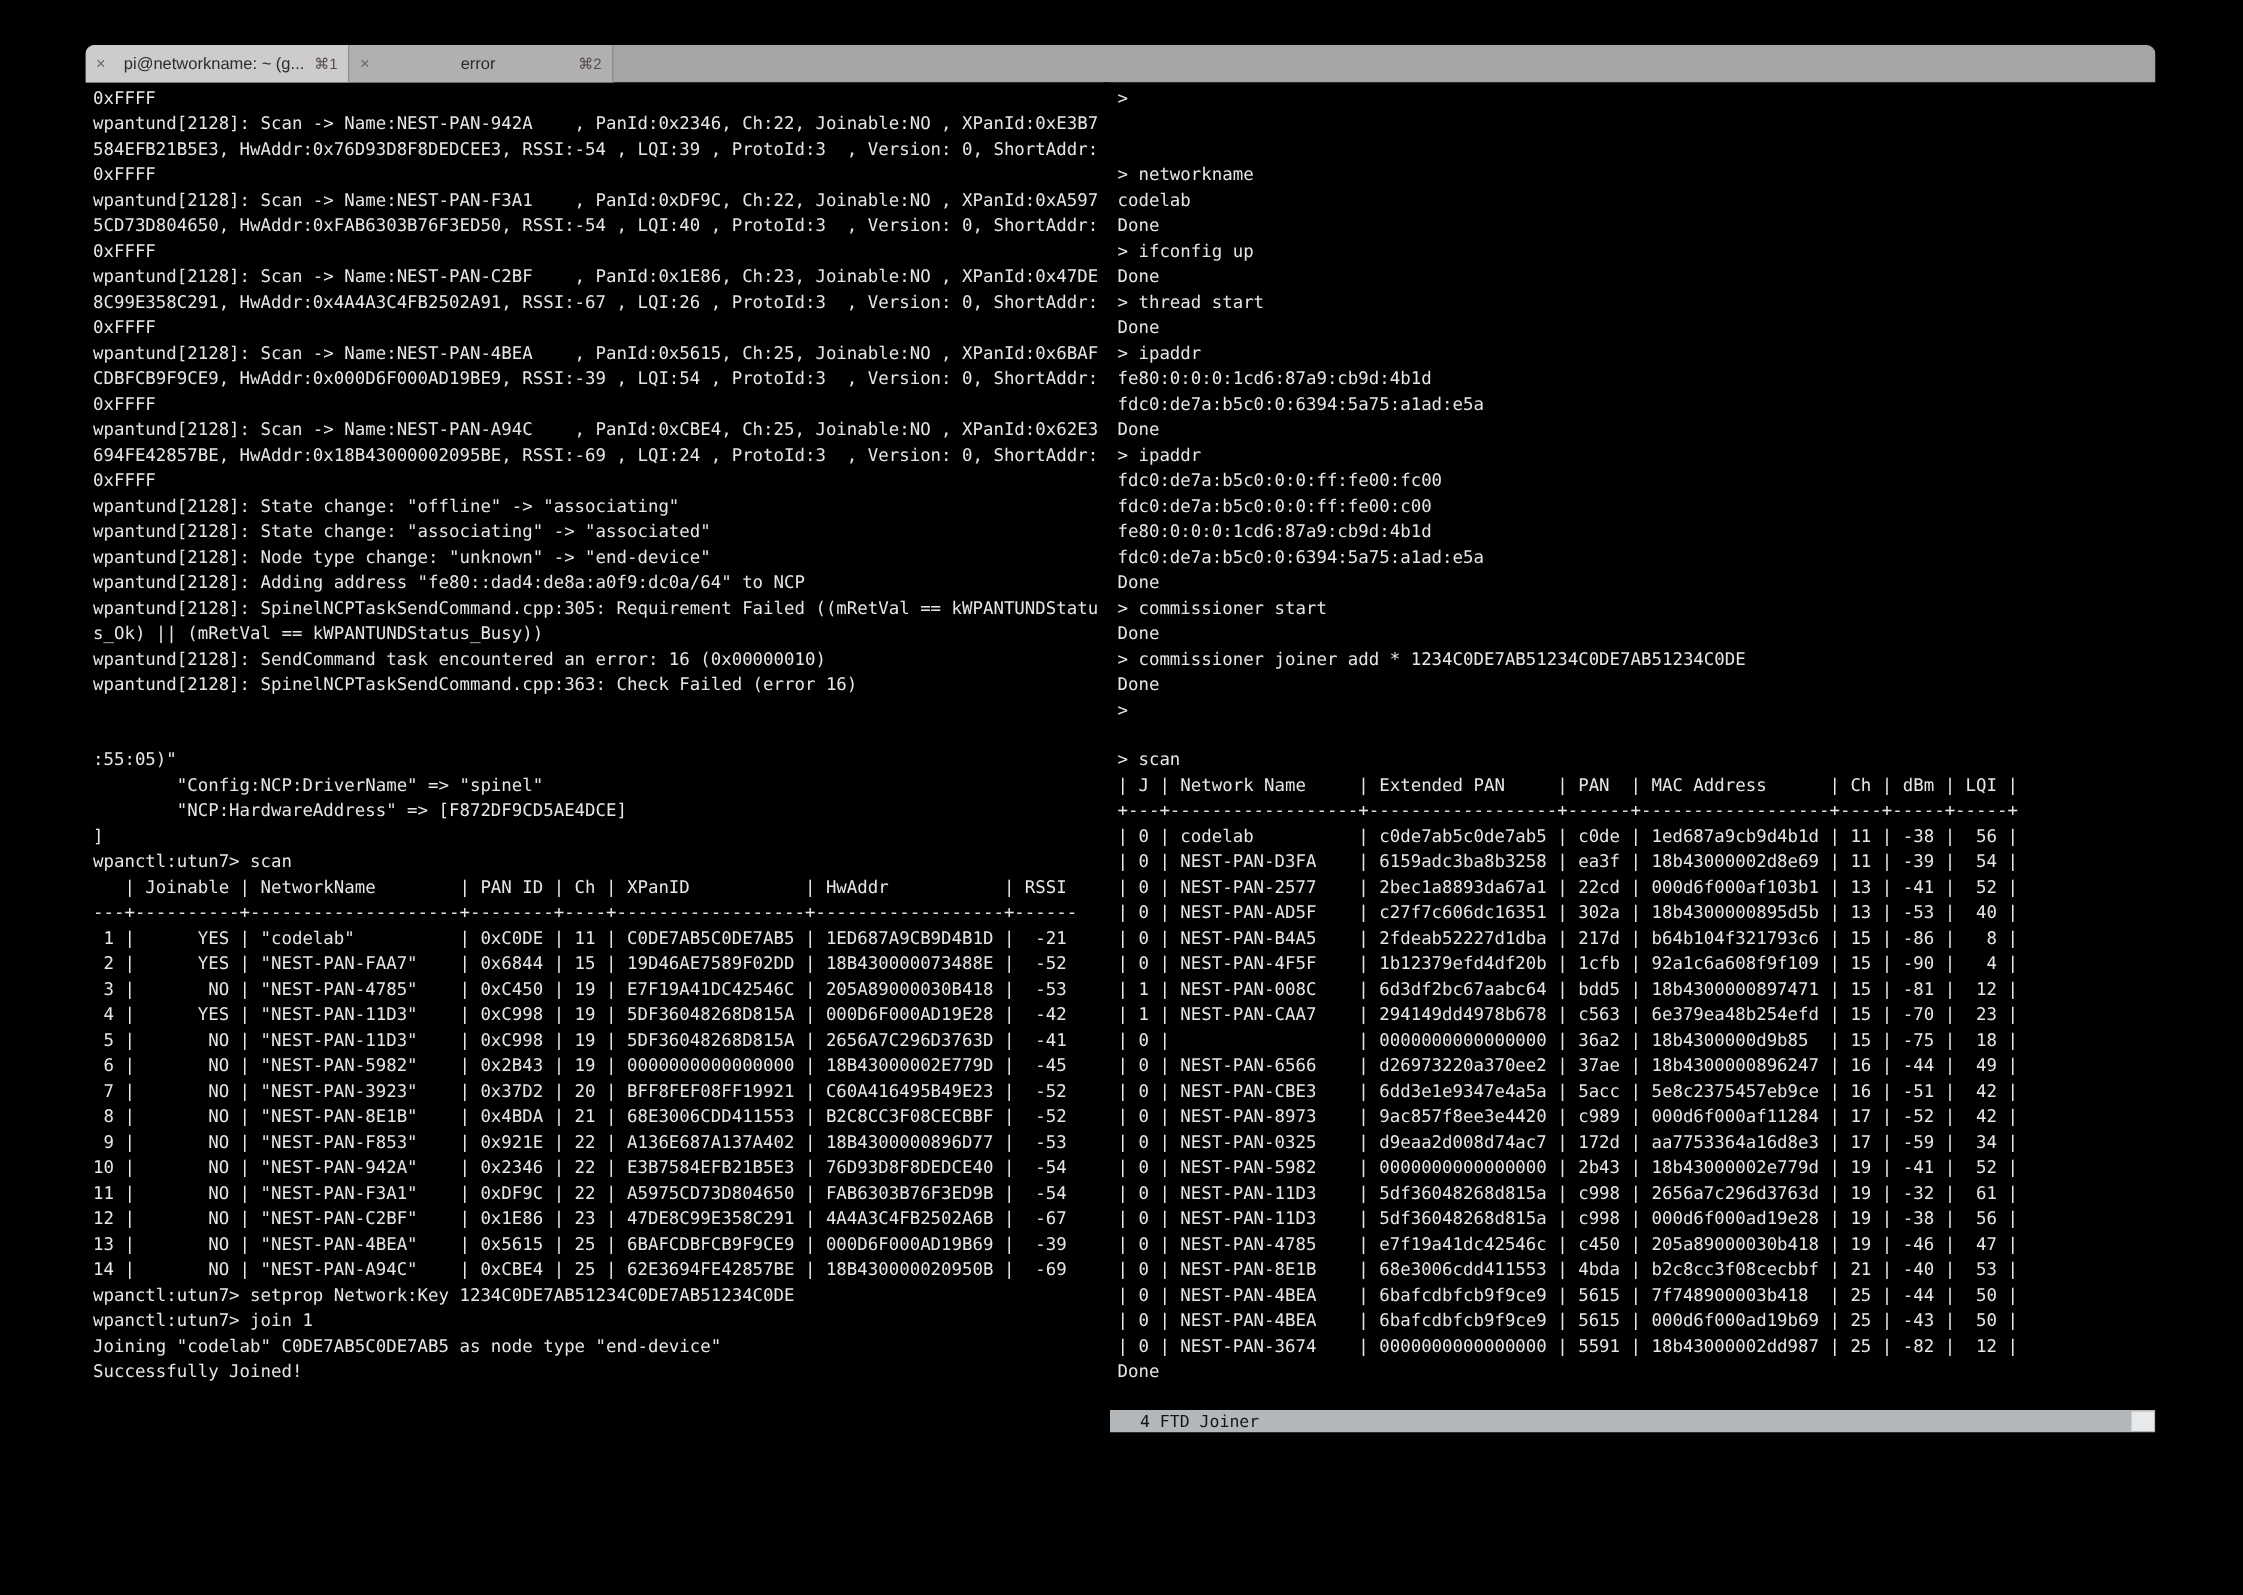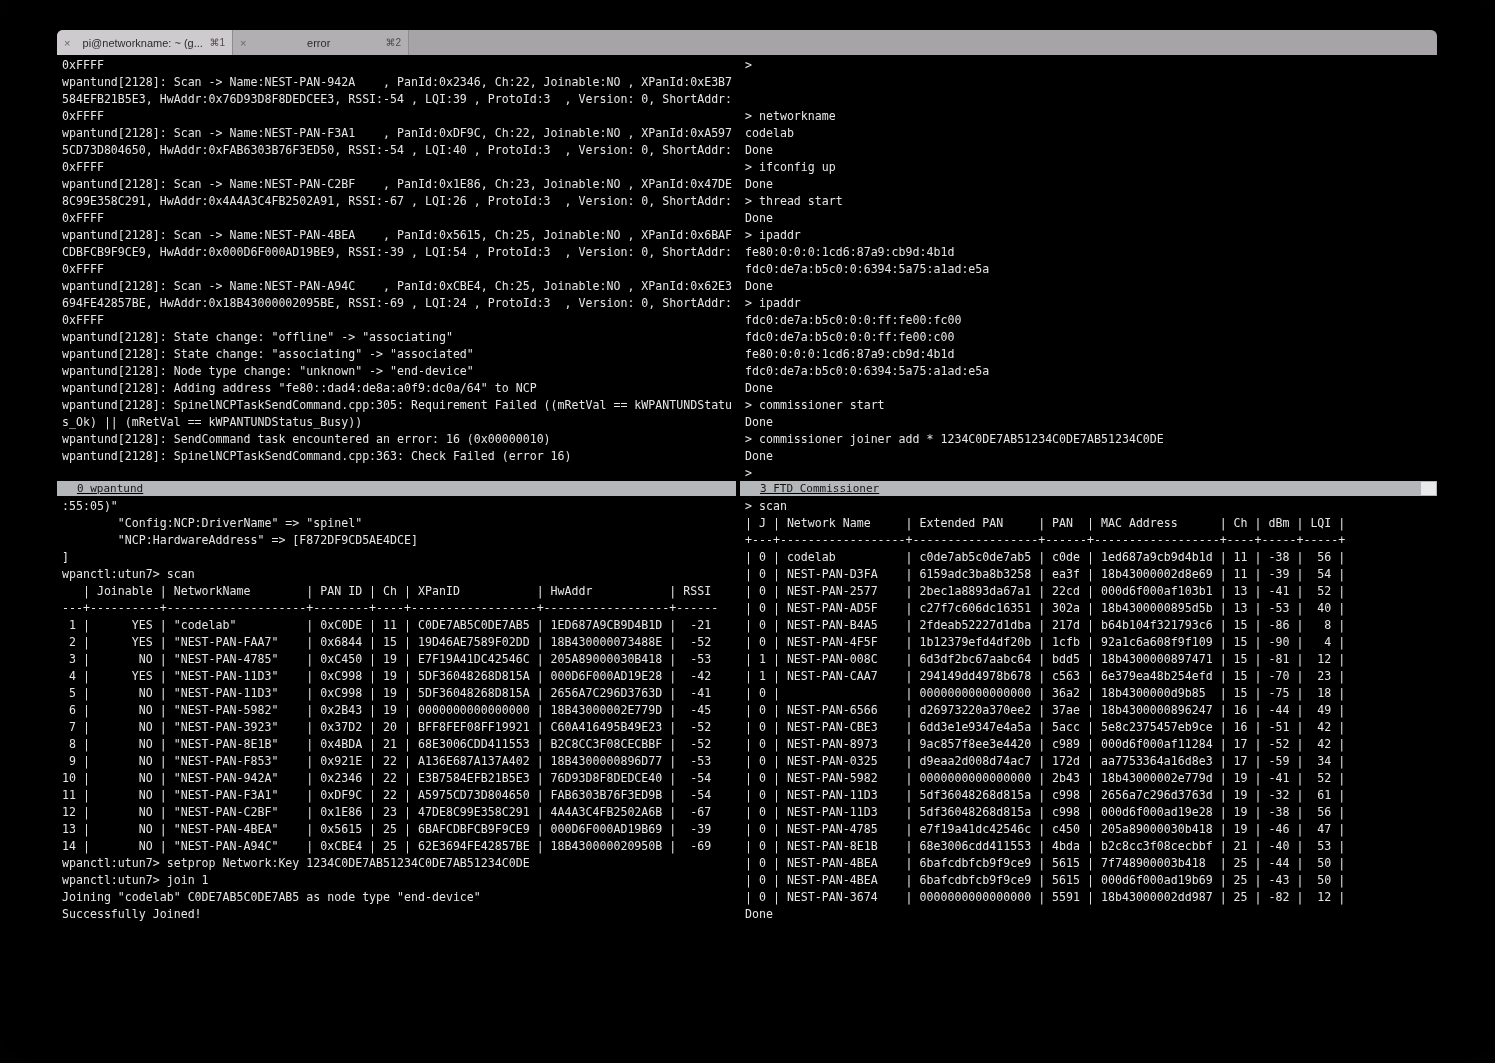--- a/index.html
+++ b/index.html
@@ -12,21 +12,21 @@
   .light.yellow{background:#fdbc40;border:1px solid #de9f34;}
   .light.green{background:#33c748;border:1px solid #27aa35;}
   .tabbar{height:25px;background:#a7a4a7;display:flex;}
   .tab{width:176px;display:flex;align-items:center;padding:0 7px;border-right:1px solid #8f8c8f;font-family:"Liberation Sans",sans-serif;box-sizing:border-box;}
   .tab.active{background:#cecbce;}
   .tab.inactive{background:#b2afb2;}
   .tab-close{color:#696669;font-size:11px;width:12px;}
   .tab-label{flex:1;text-align:center;font-size:11px;color:#2c2c2c;white-space:nowrap;overflow:hidden;}
   .tab-shortcut{font-size:10px;color:#4e4b4e;}
   .term{height:900px;display:flex;flex-direction:column;background:#000;}
-  .prow{display:flex;text-decoration:underline;}
+  .prow{display:flex;}
   .prow.top{height:441px;}
   .prow.bottom{height:459px;}
   .pane{display:flex;flex-direction:column;overflow:hidden;}
   .pane.pleft{width:679px;}
   .pane.pright{flex:1;}
   .pdiv{width:4px;background:#000;}
   .pane-body{flex:1;overflow:hidden;}
   .pane-body pre{margin:0;padding:2px 0 0 5px;font:11.6px/17px "DejaVu Sans Mono",monospace;color:#e6e6e6;white-space:pre;}
   .prompt-line{padding-left:5px;font:11.6px/17px "DejaVu Sans Mono",monospace;color:#e6e6e6;white-space:pre;}
   .cursor{display:inline-block;width:7px;height:13px;background:#9d9d9d;vertical-align:-2px;}
@@ -75,21 +75,20 @@
 0xFFFF
 wpantund[2128]: State change: "offline" -&gt; "associating"
 wpantund[2128]: State change: "associating" -&gt; "associated"
 wpantund[2128]: Node type change: "unknown" -&gt; "end-device"
 wpantund[2128]: Adding address "fe80::dad4:de8a:a0f9:dc0a/64" to NCP
 wpantund[2128]: SpinelNCPTaskSendCommand.cpp:305: Requirement Failed ((mRetVal == kWPANTUNDStatu
 s_Ok) || (mRetVal == kWPANTUNDStatus_Busy))
 wpantund[2128]: SendCommand task encountered an error: 16 (0x00000010)
 wpantund[2128]: SpinelNCPTaskSendCommand.cpp:363: Check Failed (error 16)</pre>
         </div>
-        <div class="caption"><span>0 wpantund</span></div>
       </div>
       <div class="pdiv"></div>
       <div class="pane pright">
         <div class="pane-body">
           <pre>&gt;
 
 
 &gt; networkname
 codelab
 Done
@@ -106,21 +105,20 @@
 fdc0:de7a:b5c0:0:0:ff:fe00:c00
 fe80:0:0:0:1cd6:87a9:cb9d:4b1d
 fdc0:de7a:b5c0:0:6394:5a75:a1ad:e5a
 Done
 &gt; commissioner start
 Done
 &gt; commissioner joiner add * 1234C0DE7AB51234C0DE7AB51234C0DE
 Done
 &gt;</pre>
         </div>
-        <div class="caption"><span>3 FTD Commissioner</span><span class="indicator"></span></div>
       </div>
     </div>
 
     <div class="prow bottom">
       <div class="pane pleft">
         <div class="pane-body">
           <pre>:55:05)"
         "Config:NCP:DriverName" =&gt; "spinel"
         "NCP:HardwareAddress" =&gt; [F872DF9CD5AE4DCE]
 ]
@@ -169,17 +167,18 @@
 | 0 | NEST-PAN-5982    | 0000000000000000 | 2b43 | 18b43000002e779d | 19 | -41 |  52 |
 | 0 | NEST-PAN-11D3    | 5df36048268d815a | c998 | 2656a7c296d3763d | 19 | -32 |  61 |
 | 0 | NEST-PAN-11D3    | 5df36048268d815a | c998 | 000d6f000ad19e28 | 19 | -38 |  56 |
 | 0 | NEST-PAN-4785    | e7f19a41dc42546c | c450 | 205a89000030b418 | 19 | -46 |  47 |
 | 0 | NEST-PAN-8E1B    | 68e3006cdd411553 | 4bda | b2c8cc3f08cecbbf | 21 | -40 |  53 |
 | 0 | NEST-PAN-4BEA    | 6bafcdbfcb9f9ce9 | 5615 | 7f748900003b418  | 25 | -44 |  50 |
 | 0 | NEST-PAN-4BEA    | 6bafcdbfcb9f9ce9 | 5615 | 000d6f000ad19b69 | 25 | -43 |  50 |
 | 0 | NEST-PAN-3674    | 0000000000000000 | 5591 | 18b43000002dd987 | 25 | -82 |  12 |
 Done</pre>
         </div>
+        <div class="caption"><span>4 FTD Joiner</span><span class="indicator"></span></div>
       </div>
     </div>
 
   </div>
 </div>
 
 </body></html>

